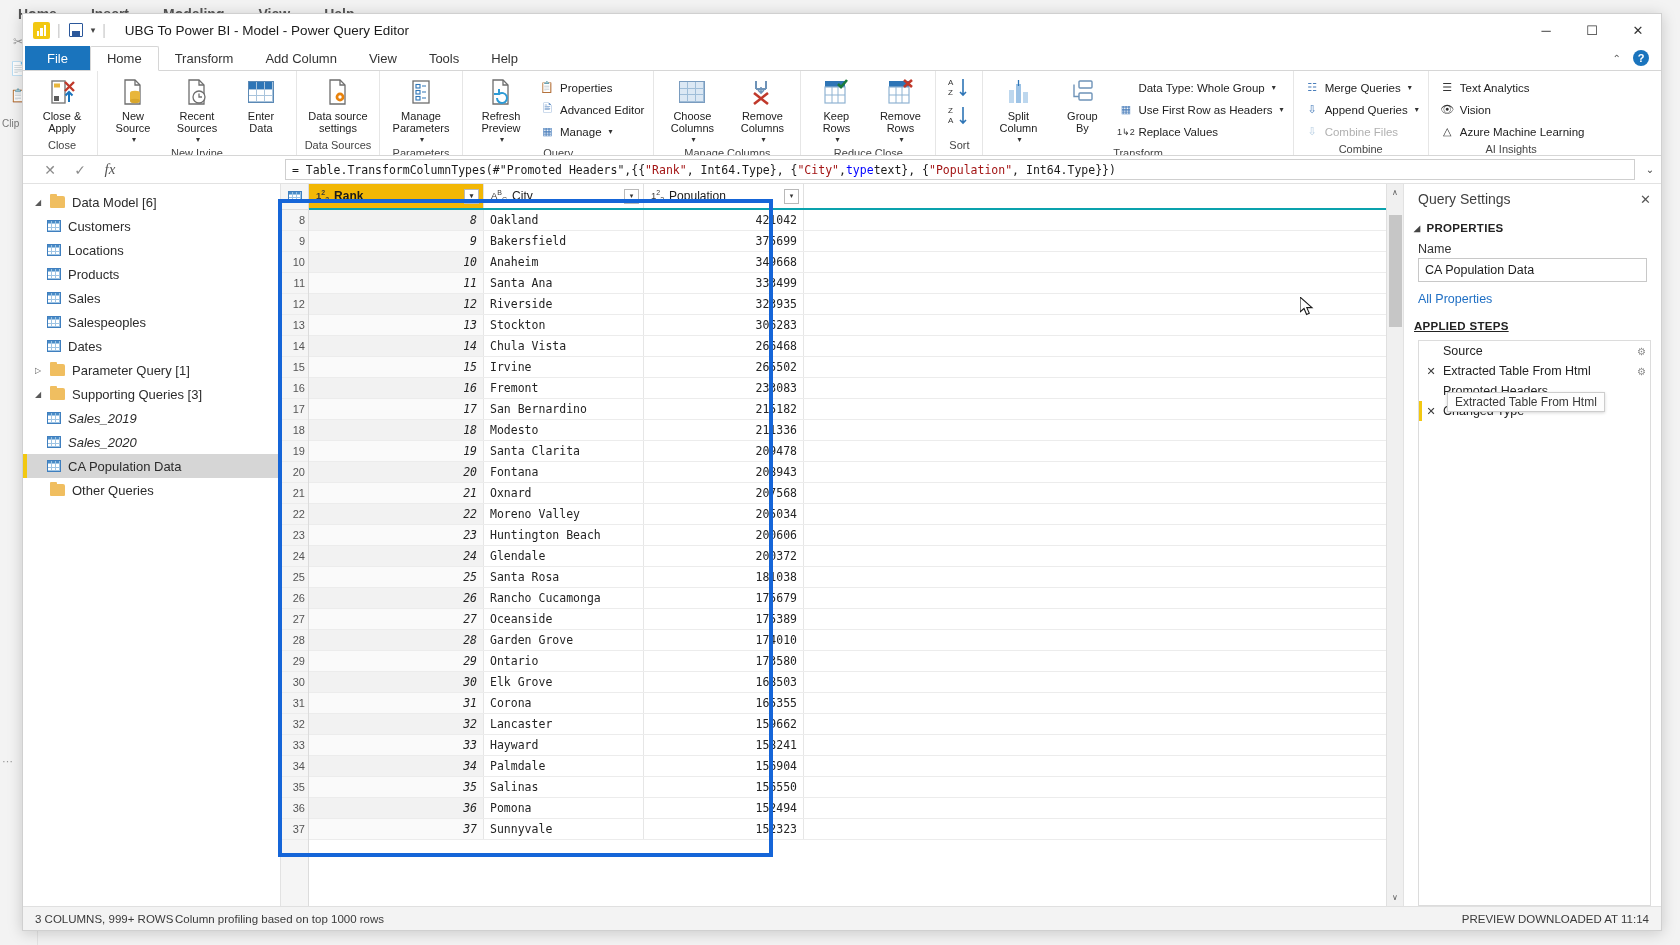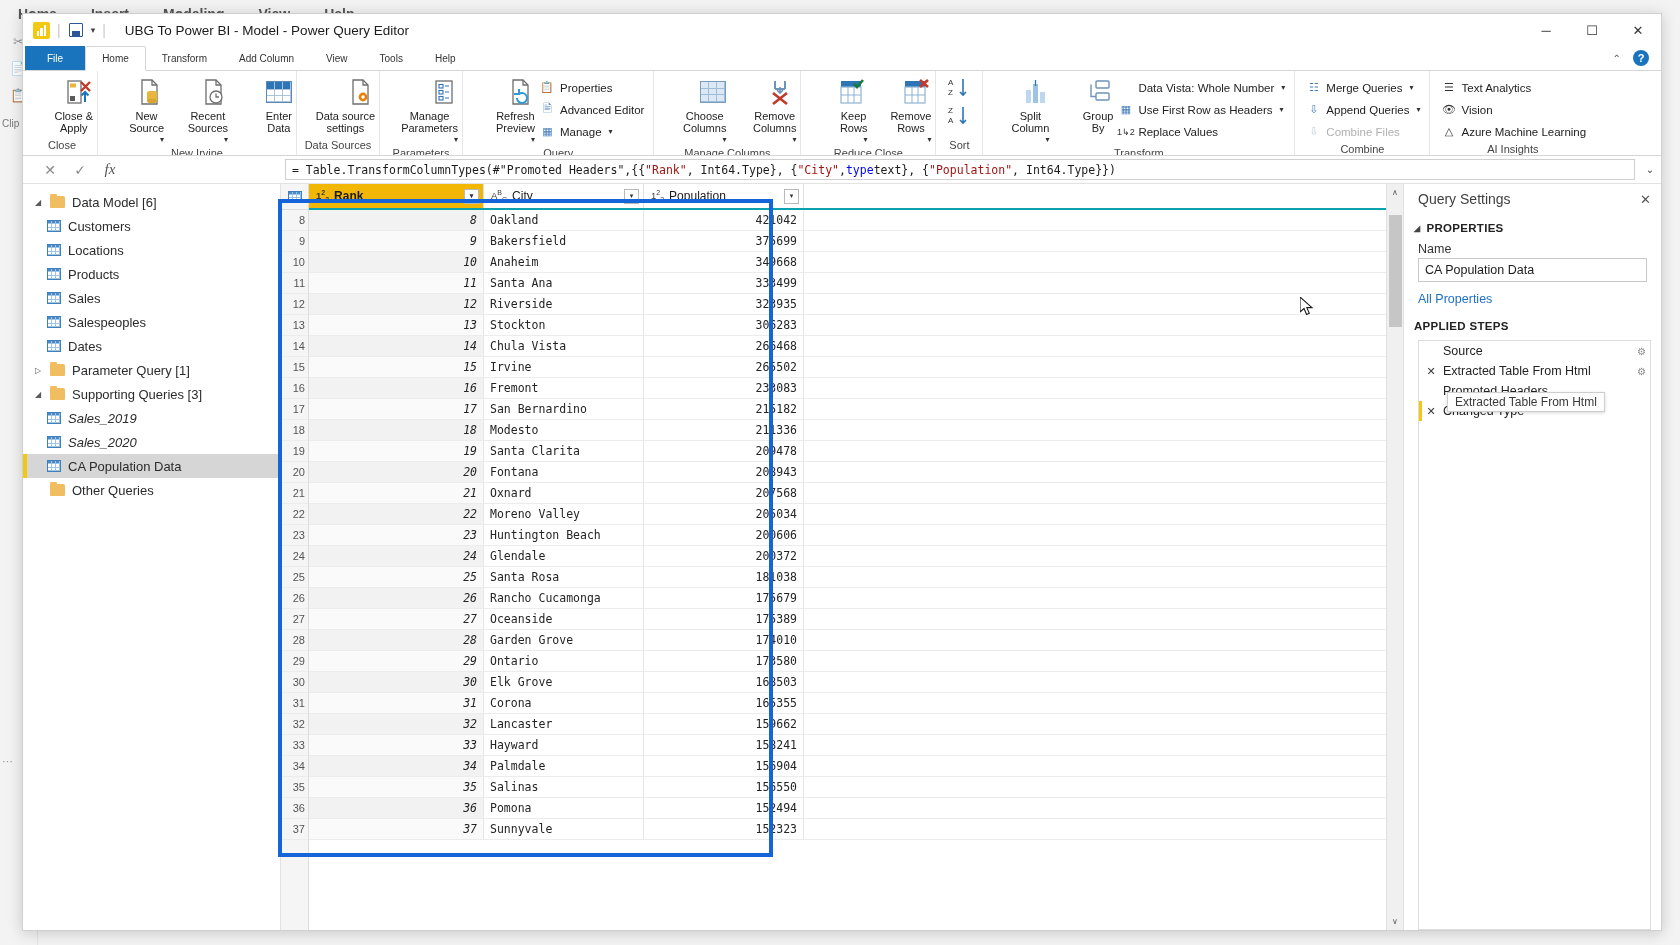--- a/index.html
+++ b/index.html
@@ -58,21 +58,21 @@
     width:46px; height:32px; display:flex; align-items:center; justify-content:center;
     font-size:13px; color:#333;
   }
 
   
   #ribbon-tabs {
     height:25px; display:flex; align-items:stretch; flex:none;
     border-bottom:1px solid #d6d6d6; background:#fff; padding-left:2px;
   }
   .rtab {
-    padding:0 16px; display:flex; align-items:center; font-size:10px; color:#333;
+    padding:0 16px; display:flex; align-items:center; font-size:13px; color:#333;
   }
   #rtab-file { background:#1a74bd; color:#fff; font-weight:400; padding:0 22px; }
   .rtab.active {
     border:1px solid #d6d6d6; border-bottom:1px solid #fff; margin-bottom:-1px;
     background:#fff; border-radius:2px 2px 0 0;
   }
   #ribbon-right {
     margin-left:auto; display:flex; align-items:center; gap:12px; padding-right:12px;
   }
   #ribbon-collapse { color:#555; font-size:10px; }
@@ -86,21 +86,21 @@
     height:85px; background:#fff; border-bottom:1px solid #d6d6d6;
     display:flex; flex:none; padding-left:4px; overflow:hidden;
   }
   .rgroup { display:flex; flex-direction:column; height:100%; position:relative; padding:0 4px; }
   .rgroup + .rgroup { border-left:1px solid #e6e6e6; }
   .rgroup-body { flex:1; display:flex; align-items:flex-start; padding-top:4px; gap:2px; }
   .rgroup-title {
     height:17px; text-align:center; font-size:11px; color:#444; line-height:15px;
   }
   .big-btn {
-    width:62px; display:flex; flex-direction:column; align-items:flex-end;
+    width:62px; display:flex; flex-direction:column; align-items:center;
     font-size:11px; color:#222; line-height:12px; text-align:center; padding-top:2px;
   }
   .big-btn.w72 { width:74px; }
   .big-btn.w66 { width:68px; }
   .big-btn .ic { height:30px; display:flex; align-items:center; justify-content:center; margin-bottom:3px; }
   .small-col { display:flex; flex-direction:column; gap:1px; padding-top:2px; }
   .small-btn {
     display:flex; align-items:center; gap:5px; font-size:11.5px; color:#222;
     padding:2px 5px 2px 3px; height:21px; white-space:nowrap;
   }
@@ -545,21 +545,21 @@
               <rect x="11" y="15" width="13" height="7" rx="1" fill="#fff" stroke="#6e93b8" stroke-width="1.4"></rect>
               <path d="M6 6.5 v12 h5 M6 18.5 h5" stroke="#6e93b8" stroke-width="1.4" fill="none"></path>
             </svg>
           </div>
           <span style="white-space:pre-line">Group
 By</span>
         </div>
         <div class="small-col">
           <div class="small-btn">
             <span class="mini-ic"></span>
-            <span>Data Vista: Whole Number</span>
+            <span>Data Type: Whole Group</span>
             <span class="caret">▾</span>
           </div>
           <div class="small-btn">
             <span class="mini-ic">▦</span>
             <span>Use First Row as Headers</span>
             <span class="caret">▾</span>
           </div>
           <div class="small-btn">
             <span class="mini-ic" style="font-size:9px;color:#333;">1↳2</span>
             <span>Replace Values</span>
@@ -1055,21 +1055,21 @@
       </div>
       <div class="sec-title">
         <span class="sec-tri">◢</span>
         <span>PROPERTIES</span>
       </div>
       <div class="prop-label">Name</div>
       <div id="name-input">
         <span>CA Population Data</span>
       </div>
       <div id="all-props">All Properties</div>
-      <div class="sec-title" style="padding-top:14px;">
+      <div class="sec-title" style="padding-top:14px;text-decoration:underline;">
         <span>APPLIED STEPS</span>
       </div>
       <div id="steps-box">
         <div class="step-row">
           <span class="step-x"></span>
           <span class="step-lbl">Source</span>
           <span class="step-gear">⚙</span>
         </div>
         <div class="step-row">
           <span class="step-x">✕</span>
@@ -1082,20 +1082,25 @@
         </div>
         <div class="step-row selected">
           <span class="step-x">✕</span>
           <span class="step-lbl">Changed Type</span>
         </div>
         <div id="step-tooltip">Extracted Table From Html</div>
       </div>
     </div>
   </div>
 
+  <div id="status-bar">
+    <span id="status-cols">3 COLUMNS, 999+ ROWS</span>
+    <span>Column profiling based on top 1000 rows</span>
+    <span id="status-right">PREVIEW DOWNLOADED AT 11:14</span>
+  </div>
 </div>
 
 <div id="sel-rect" style="left:278px; top:199px; width:495px; height:658px;"></div>
 
 <div id="cursor" style="left:1300px; top:297px;">
   <svg width="16" height="22" viewBox="0 0 16 22">
     <path d="M0 0 L0 15 L4 11.5 L6.6 17.5 L9.3 16.3 L6.8 10.6 L12 10.6 Z" fill="#ffffff" stroke="#1b1b1b" stroke-width="1.1"></path>
   </svg>
 </div>
 

